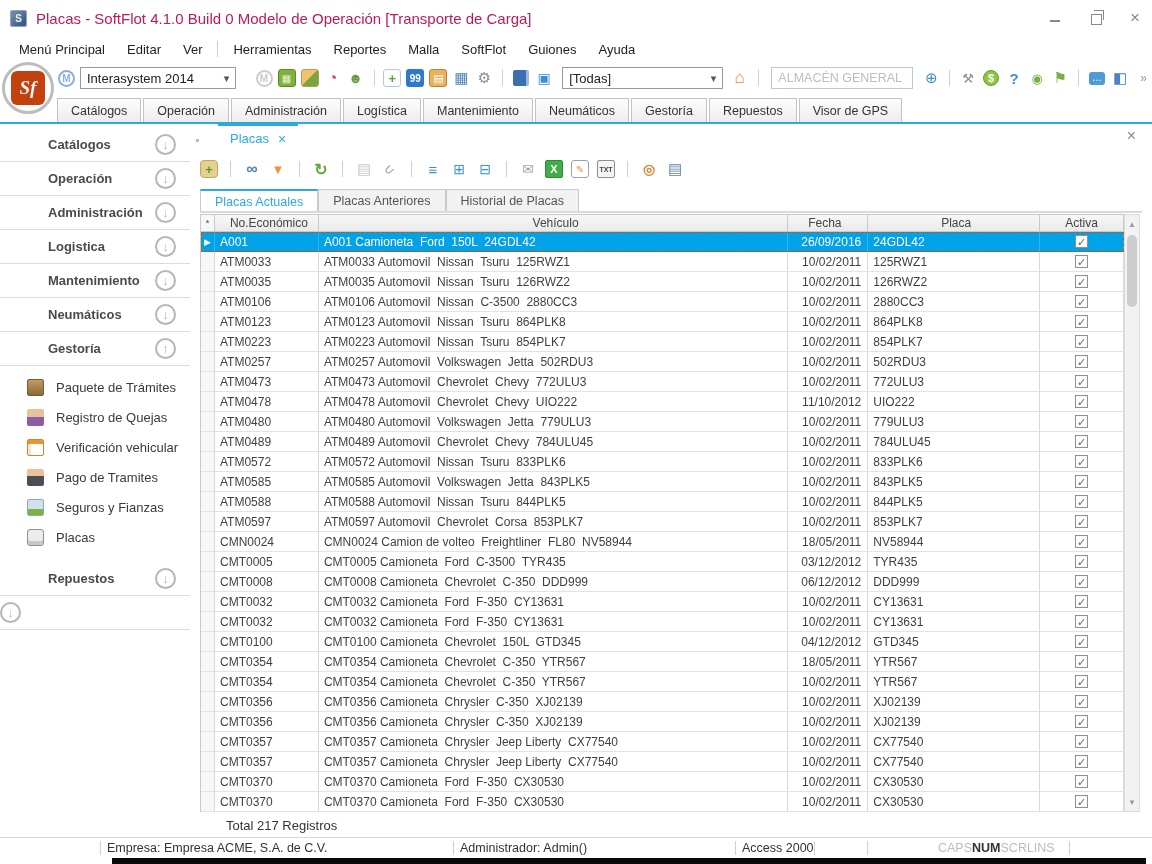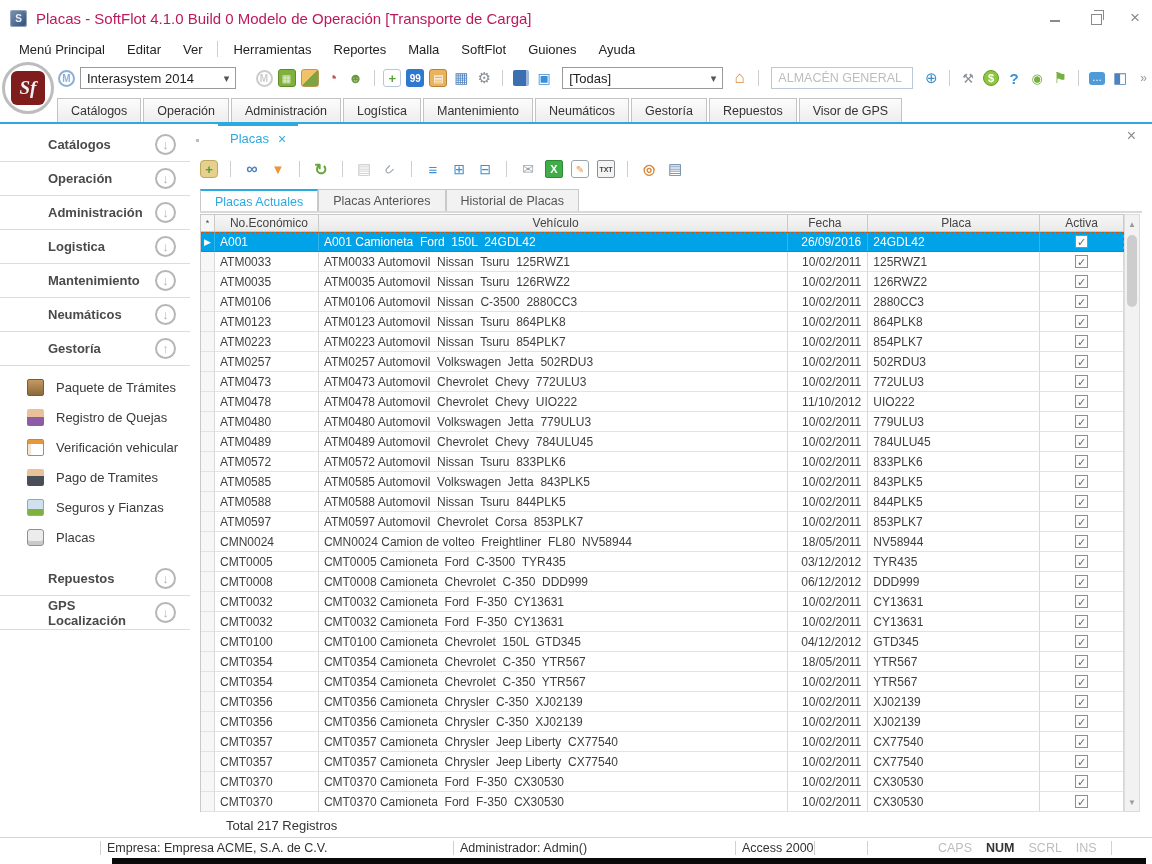--- a/index.html
+++ b/index.html
@@ -18,21 +18,21 @@
   .wc-close{font-size:17px;line-height:14px;}
 
   
   .menubar{position:absolute;top:36px;left:0;right:0;height:26px;display:flex;align-items:center;padding-left:8px;background:#fff;}
   .menu-item{font-size:13px;color:#222;padding:3px 11px;cursor:default;}
   .vsep{width:1px;height:16px;background:#cfcfcf;margin:0 4px;}
 
   
   .toolbar{position:absolute;top:62px;left:0;right:0;height:32px;display:flex;align-items:center;padding-left:58px;gap:5px;background:#fff;}
   .logo{position:absolute;left:2px;top:62px;width:52px;height:52px;border-radius:50%;border:3px solid #bdbdbd;background:#fff;z-index:5;display:flex;align-items:center;justify-content:center;box-sizing:border-box;}
-  .logo-inner{width:34px;height:34px;border-radius:6px;background:#7f1d1d;color:#eef3f9;display:flex;align-items:center;justify-content:center;font-size:19px;font-style:italic;font-weight:bold;font-family:"Liberation Serif",serif;}
+  .logo-inner{width:34px;height:34px;border-radius:6px;background:#c2410c;color:#eef3f9;display:flex;align-items:center;justify-content:center;font-size:19px;font-style:italic;font-weight:bold;font-family:"Liberation Serif",serif;}
   .tbi{width:18px;height:18px;display:flex;align-items:center;justify-content:center;font-size:14px;flex:none;cursor:pointer;border-radius:3px;box-sizing:border-box;}
   .i-module{width:17px;height:17px;border:2px solid #8ab0d9;border-radius:50%;color:#8ab0d9;font-size:10px;font-weight:bold;}
   .i-module-dis{width:17px;height:17px;border:2px solid #cccccc;border-radius:50%;color:#cccccc;font-size:10px;font-weight:bold;}
   .i-archive{background:#7fb13c;color:#eaf3da;font-size:10px;border:1px solid #5e8a28;}
   .i-image{background:linear-gradient(135deg,#f0c36a 50%,#79a63f 50%);border:1px solid #b9995a;}
   .i-gauge{color:#c0504d;font-size:16px;}
   .i-users{color:#6a9a3f;font-size:14px;}
   .i-newdoc{background:#fff;border:1px solid #b9c6d8;color:#58a43a;font-weight:bold;font-size:13px;}
   .i-99{background:#2f78cf;color:#fff;font-size:10px;font-weight:bold;}
   .i-clip{background:#e8b35c;border:1px solid #b5833a;color:#fff;font-size:11px;}
@@ -135,21 +135,21 @@
   .vs-up{top:1px;}
   .vs-down{bottom:1px;}
   .vs-thumb{position:absolute;left:2px;top:20px;width:10px;height:72px;background:#cdcdcd;border-radius:6px;cursor:grab;}
 
   .totalbar{position:absolute;top:694px;left:36px;font-size:13px;color:#333;}
 
   
   .statusbar{position:absolute;left:0;right:0;bottom:6px;height:20px;border-top:1px solid #d5d5d5;display:flex;align-items:center;font-size:12.5px;color:#333;background:#fff;}
   .st-seg{height:20px;display:flex;align-items:center;box-sizing:border-box;}
   .st-sep{width:1px;height:14px;background:#d0d0d0;}
-  .locks{display:flex;gap:14px;padding:0 14px;}
+  .locks{display:flex;padding:0 14px;}
   .lock{color:#bdbdbd;font-size:12.5px;}
   .lock.on{color:#333;font-weight:bold;}
   .blackstrip{position:absolute;left:112px;right:6px;bottom:0;height:6px;background:#0a0a0a;}
 </style>
 </head>
 <body>
 
 <div class="window">
 
   <div class="titlebar">
@@ -297,21 +297,20 @@
           <div class="sb-item">
             <span class="si license-plate-icon"></span>
             <span>Placas</span>
           </div>
         </div>
         <div class="sb-sec">
           <span class="sb-label">Repuestos</span>
           <span class="circ">↓</span>
         </div>
         <div class="sb-sec">
-          <span class="sb-label">GPS Localización</span>
           <span class="circ">↓</span>
         </div>
       </div>
 
     <div class="main">
 
       <div class="docbar">
         <div class="docdot"></div>
         <div class="doctab">
           <span class="dt-label">Placas</span>

